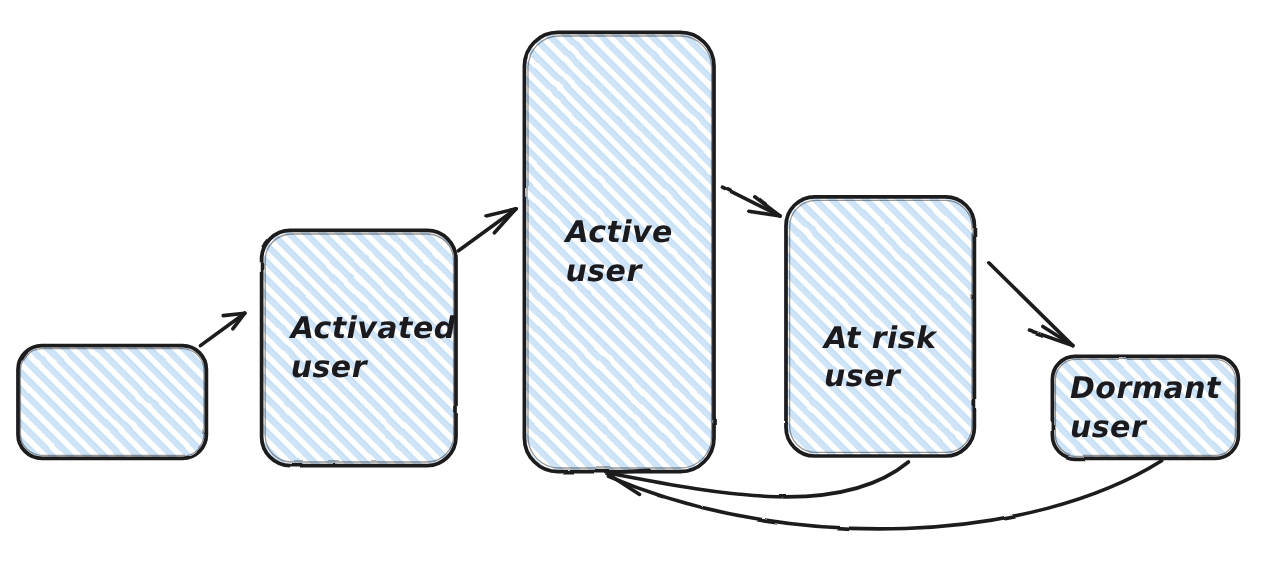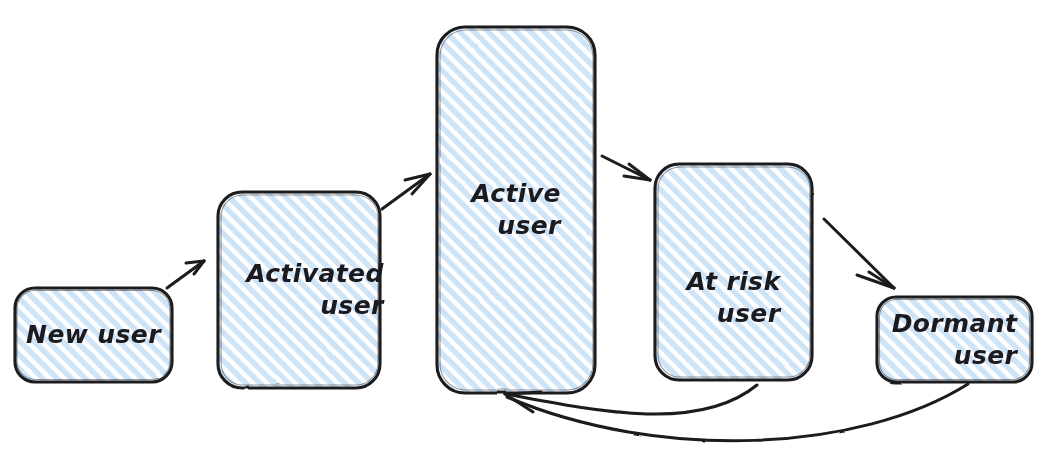--- a/index.html
+++ b/index.html
@@ -23,21 +23,21 @@
     left: 0;
     top: 0;
     width: 1054px;
     height: 472px;
   }
   .node-label {
     position: absolute;
     display: flex;
     align-items: center;
     justify-content: center;
-    text-align: right;
+    text-align: left;
     color: #1b1b1f;
     font-family: "DejaVu Sans", sans-serif;
     font-size: 25px;
     font-weight: 700;
     font-style: italic;
     line-height: 1.28;
     letter-spacing: 0.4px;
     pointer-events: none;
     white-space: pre-line;
   }
@@ -124,23 +124,22 @@
         <path d="M968 384 C 860 452, 660 462, 507 397"></path>
       </g>
 
       <g>
         <path d="M505 394 L541 392"></path>
         <path d="M505 394 L533 412"></path>
       </g>
     </g>
   </svg>
 
-  <div class="node-label" style="left:15px; top:288px; width:157px; height:94px;">New user</div>
 
-  <div class="node-label" style="left:234px; top:192px; width:162px; height:196px;">Activated
+  <div class="node-label" style="left:218px; top:192px; width:162px; height:196px;padding-left:12px;">Activated
 user</div>
 
   <div class="node-label" style="left:437px; top:27px; width:158px; height:366px;">Active
 user</div>
 
   <div class="node-label" style="left:655px; top:164px; width:157px; height:268px;">At risk
 user</div>
 
   <div class="node-label" style="left:877px; top:297px; width:155px; height:85px;">Dormant
 user</div>

